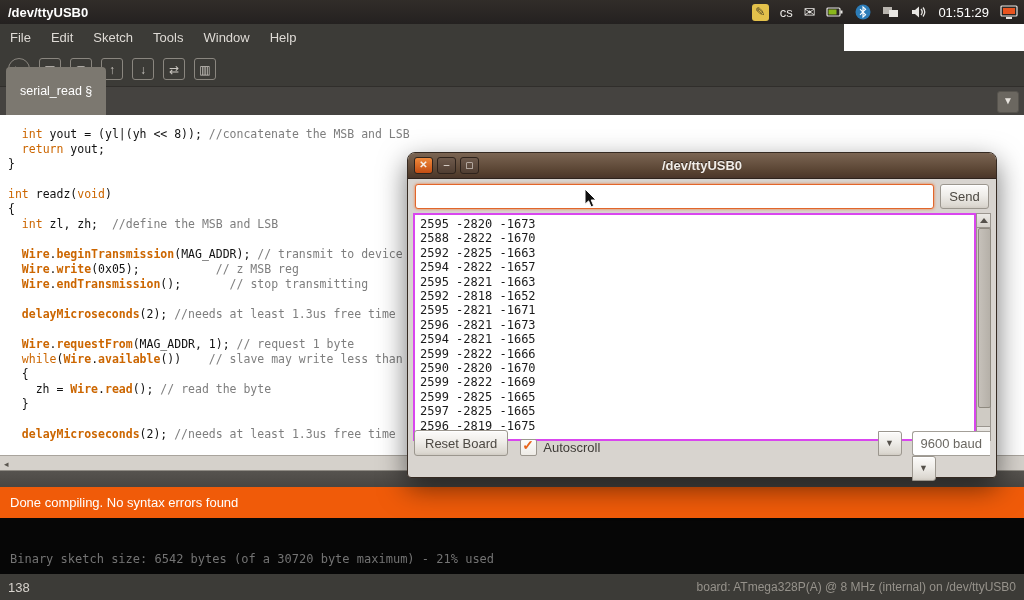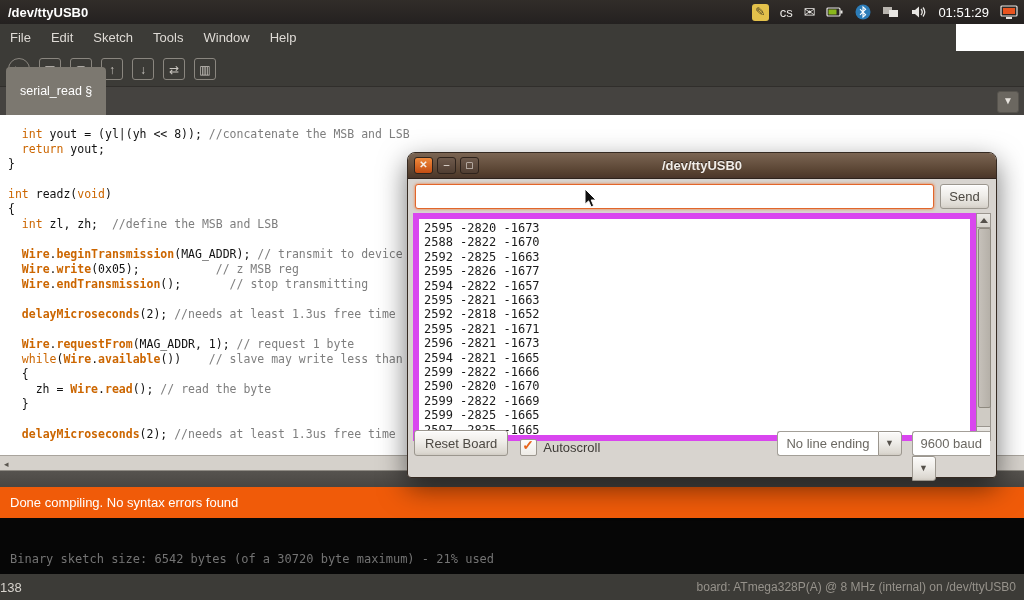--- a/index.html
+++ b/index.html
@@ -12,21 +12,21 @@
   .panel-title{color:#fff;font-size:13px;font-weight:bold;padding-left:8px;}
   .tray{margin-left:auto;display:flex;align-items:center;gap:11px;padding-right:6px;}
   .tray span,.tray svg{display:block;}
   .tray-note{width:17px;height:17px;background:#e3c14b;border-radius:3px;color:#4a4023;
     font-size:12px;line-height:17px;text-align:center;}
   .kbd-layout{color:#e8e6e3;font-size:13px;}
   .mail-glyph{color:#e8e6e3;font-size:14px;}
   .clock{color:#fff;font-size:13px;}
 
   
-  .menubar{position:absolute;left:0;top:24px;width:956px;height:27px;background:#3c3b37;
+  .menubar{position:absolute;left:0;top:24px;width:844px;height:27px;background:#3c3b37;
     display:flex;align-items:center;z-index:4;}
   .menu-item{color:#dfdbd6;font-size:13px;padding:0 10px;line-height:27px;cursor:default;}
 
   
   .toolbar{position:absolute;left:0;top:51px;width:1024px;height:36px;background:#3c3b37;
     border-bottom:1px solid #302e2b;display:flex;align-items:center;gap:9px;padding-left:8px;
     box-sizing:border-box;z-index:4;}
   .tool-btn{width:22px;height:22px;border:1px solid #8a867f;border-radius:3px;color:#c9c5bf;
     font-size:12px;line-height:22px;text-align:center;box-sizing:border-box;}
   .tool-btn.round{border-radius:50%;font-size:10px;}
@@ -55,21 +55,21 @@
     background:linear-gradient(#56534f,#494642);z-index:1;}
 
   
   .status-orange{position:absolute;left:0;top:487px;width:1024px;height:31px;background:#f05b09;
     color:#fff;font-size:13px;line-height:31px;padding-left:10px;box-sizing:border-box;z-index:1;}
   .console{position:absolute;left:0;top:518px;width:1024px;height:56px;background:#060606;
     color:#737373;font-family:"DejaVu Sans Mono",monospace;font-size:12px;
     padding:34px 0 0 10px;box-sizing:border-box;z-index:1;}
   .footer{position:absolute;left:0;top:574px;width:1024px;height:26px;background:#3c3b37;
     display:flex;align-items:center;z-index:1;}
-  .footer-line{color:#d6d2cc;font-size:13px;}
+  .footer-line{color:#d6d2cc;font-size:13px;padding-left:8px;}
   .footer-board{margin-left:auto;color:#96928b;font-size:12px;padding-right:8px;}
 
   
   .sm-window{position:absolute;left:407px;top:152px;width:590px;height:326px;
     background:#d8d4cf;border:1px solid #352a22;border-radius:8px 8px 4px 4px;
     box-shadow:0 10px 28px rgba(0,0,0,.55);box-sizing:border-box;z-index:50;}
   .sm-titlebar{position:absolute;left:0;top:0;right:0;height:25px;
     background:linear-gradient(#7b6553,#55402f 80%,#4a362a);
     border-bottom:1px solid #2e231c;border-radius:7px 7px 0 0;}
   .sm-title{position:absolute;left:0;right:0;top:0;text-align:center;color:#f1ede8;
@@ -83,21 +83,21 @@
   .sm-input{position:absolute;left:7px;top:31px;right:62px;height:23px;background:#fff;
     border:1px solid #e2662a;border-radius:3px;box-shadow:0 0 3px rgba(240,100,30,.85);
     font-size:13px;padding:0 6px;outline:none;}
   .sm-send{position:absolute;right:7px;top:31px;width:49px;height:25px;}
 
   .gtk-btn{background:linear-gradient(#fcfbfa,#efede9 45%,#dcd8d1 90%,#d1ccc4);
     border:1px solid #9b968e;border-radius:3px;color:#4c4842;font-size:13px;
     font-family:"Liberation Sans",sans-serif;box-shadow:inset 0 1px 0 #fff;}
 
   .sm-output{position:absolute;left:5px;top:60px;right:20px;bottom:36px;background:#fff;
-    border:6px solid #d946ef;font-family:"DejaVu Sans Mono",monospace;font-size:12px;
+    border:2px solid #d946ef;font-family:"DejaVu Sans Mono",monospace;font-size:12px;
     line-height:14.4px;color:#1a1a1a;padding:2px 5px;overflow:hidden;}
   .sm-scrollbar{position:absolute;right:5px;top:60px;bottom:36px;width:15px;background:#cfcbc4;
     border:1px solid #9a958e;box-sizing:border-box;}
   .sb-step{position:absolute;left:0;width:13px;height:13px;background:linear-gradient(#eceae6,#d4d0c9);}
   .sb-up{top:0;border-bottom:1px solid #9a958e;}
   .sb-down{bottom:0;border-top:1px solid #9a958e;}
   .tri-up{width:0;height:0;border-left:4px solid transparent;border-right:4px solid transparent;
     border-bottom:5px solid #55514b;margin:4px auto 0;}
   .tri-down{width:0;height:0;border-left:4px solid transparent;border-right:4px solid transparent;
     border-top:5px solid #55514b;margin:4px auto 0;}
@@ -243,21 +243,20 @@
       <div class="sm-title">/dev/ttyUSB0</div>
     </div>
 
     <input class="sm-input" type="text" value="" style="">
     <button class="sm-send gtk-btn">Send</button>
 
     <div class="sm-output">
         <div>2595 -2820 -1673</div>
         <div>2588 -2822 -1670</div>
         <div>2592 -2825 -1663</div>
-        <div>2595 -2826 -1677</div>
         <div>2594 -2822 -1657</div>
         <div>2595 -2821 -1663</div>
         <div>2592 -2818 -1652</div>
         <div>2595 -2821 -1671</div>
         <div>2596 -2821 -1673</div>
         <div>2594 -2821 -1665</div>
         <div>2599 -2822 -1666</div>
         <div>2590 -2820 -1670</div>
         <div>2599 -2822 -1669</div>
         <div>2599 -2825 -1665</div>
@@ -274,21 +273,20 @@
         </div>
     </div>
 
     <div class="sm-controls">
       <button class="btn-reset gtk-btn">Reset Board</button>
       <div class="chk-wrap">
         <div class="checkbox checked"></div>
         <span class="chk-label">Autoscroll</span>
       </div>
       <div class="combo combo-1">
-        <span class="combo-value">No line ending</span>
         <span class="combo-arrow gtk-btn">▼</span>
       </div>
       <div class="combo combo-2">
         <span class="combo-value">9600 baud</span>
         <span class="combo-arrow gtk-btn">▼</span>
       </div>
     </div>
   </div>
 
   <svg class="cursor" width="14" height="21" viewBox="0 0 14 21">

